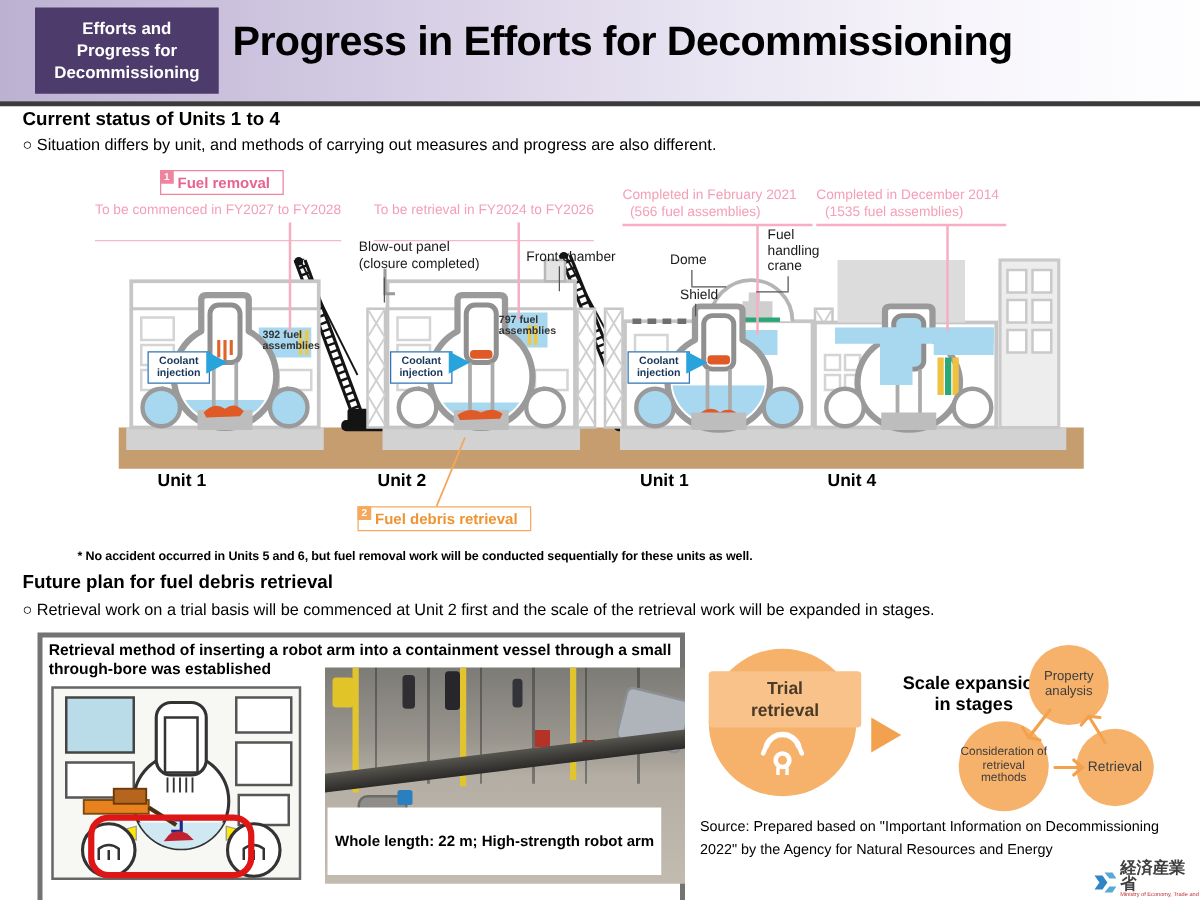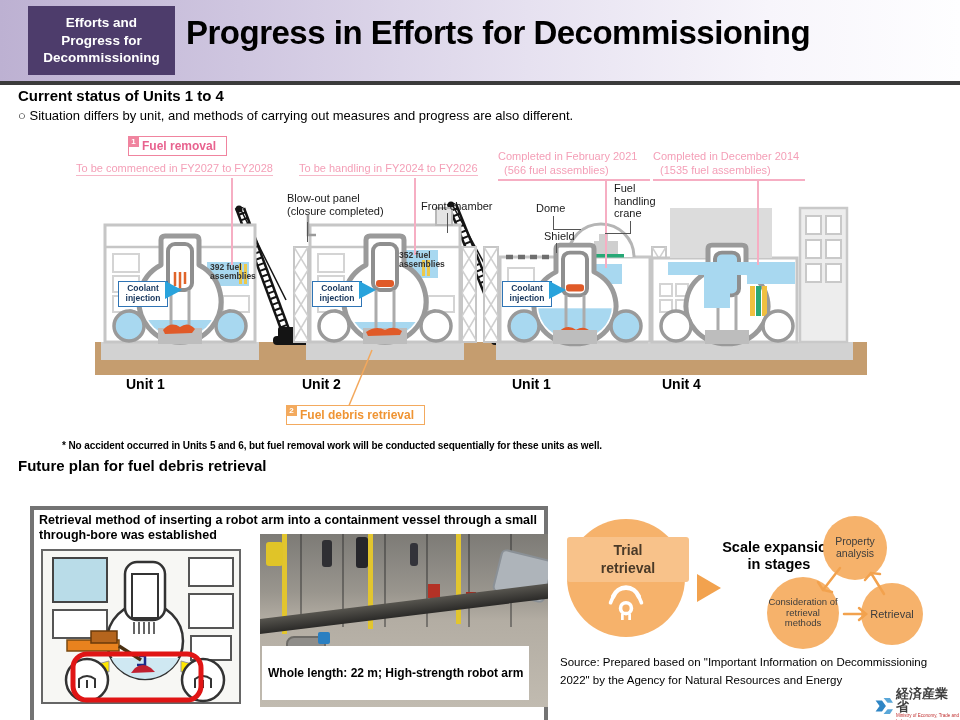--- a/index.html
+++ b/index.html
@@ -20,21 +20,21 @@
   .footnote{font-size:10px;font-weight:bold;letter-spacing:-.1px;}
   
   .pin{border:1.5px solid;font-weight:bold;font-size:12px;padding:2px 10px 2px 13px;background:#fff;}
   .pin .badge{position:absolute;left:-1px;top:-1px;width:11px;height:11px;color:#fff;
     font-size:8px;line-height:11px;text-align:center;font-weight:bold;}
   .pin1{border-color:#f0849f;color:#e8638f;}
   .pin1 .badge{background:#f0849f;}
   .pin2{border-color:#f3aa5e;color:#ef9433;}
   .pin2 .badge{background:#f3aa5e;}
   .pink{font-size:11px;color:#f49fb7;white-space:nowrap;}
-  .pink-u{border-bottom:1.5px solid #f6b8c8;padding-bottom:1px;}
+  .pink-u{border-bottom:1.5px solid #f6b8c8;padding-bottom:18px;}
   .vline{width:1.5px;background:#f6aec3;}
   .hline{height:1.5px;background:#f6aec3;}
   .blk{font-size:11px;color:#1a1a1a;line-height:1.15;white-space:pre-line;}
   .ptr{background:#555;}
   .coolant{border:1.5px solid #2e74b5;background:#fff;color:#17365d;font-size:8.5px;
     font-weight:bold;line-height:1.15;padding:2px 2px;text-align:center;width:44px;}
   .coolant-arrow{width:0;height:0;border-top:9px solid transparent;
     border-bottom:9px solid transparent;border-left:17px solid #29a3dc;}
   .pool-label{font-size:8.5px;font-weight:bold;color:#333;line-height:1.05;width:44px;}
   .unit-name{font-size:14px;font-weight:600;}
@@ -234,21 +234,21 @@
     </g>
   </svg>
 
   <div class="abs pin pin1" style="left:128px;top:136px;">
     <span class="badge">1</span>
     <span>Fuel removal</span>
   </div>
 
   <div class="abs pink pink-u" style="left:76px;top:162px;">To be commenced in FY2027 to FY2028</div>
   <div class="abs vline" style="left:231px;top:178px;height:87px;"></div>
-  <div class="abs pink pink-u" style="left:299px;top:162px;">To be handling in FY2024 to FY2026</div>
+  <div class="abs pink pink-u" style="left:299px;top:162px;">To be retrieval in FY2024 to FY2026</div>
   <div class="abs vline" style="left:414px;top:178px;height:77px;"></div>
   <div class="abs pink" style="left:498px;top:150px;">Completed in February 2021</div>
   <div class="abs pink" style="left:504px;top:164px;">(566 fuel assemblies)</div>
   <div class="abs hline" style="left:498px;top:179px;width:152px;"></div>
   <div class="abs vline" style="left:605px;top:180px;height:88px;"></div>
   <div class="abs pink" style="left:653px;top:150px;">Completed in December 2014</div>
   <div class="abs pink" style="left:660px;top:164px;">(1535 fuel assemblies)</div>
   <div class="abs hline" style="left:653px;top:179px;width:152px;"></div>
   <div class="abs vline" style="left:757px;top:180px;height:85px;"></div>
 
@@ -269,35 +269,36 @@
   <div class="abs ptr" style="left:605px;top:233px;width:26px;height:1px;"></div>
 
   <div class="abs coolant" style="left:118px;top:281px;">Coolant injection</div>
   <div class="abs coolant-arrow" style="left:165px;top:281px;"></div>
   <div class="abs coolant" style="left:312px;top:281px;">Coolant injection</div>
   <div class="abs coolant-arrow" style="left:359px;top:281px;"></div>
   <div class="abs coolant" style="left:502px;top:281px;">Coolant injection</div>
   <div class="abs coolant-arrow" style="left:549px;top:281px;"></div>
 
   <div class="abs pool-label" style="left:210px;top:263px;">392 fuel assemblies</div>
-  <div class="abs pool-label" style="left:399px;top:251px;">352 fuel assemblies</div>
+  <div class="abs pool-label" style="left:399px;top:251px;">797 fuel assemblies</div>
 
   <div class="abs unit-name" style="left:126px;top:376px;">Unit 1</div>
   <div class="abs unit-name" style="left:302px;top:376px;">Unit 2</div>
   <div class="abs unit-name" style="left:512px;top:376px;">Unit 1</div>
   <div class="abs unit-name" style="left:662px;top:376px;">Unit 4</div>
 
   <div class="abs pin pin2" style="left:286px;top:405px;">
     <span class="badge">2</span>
     <span>Fuel debris retrieval</span>
   </div>
 
   <div class="abs footnote" style="left:62px;top:440px;">* No accident occurred in Units 5 and 6, but fuel removal work will be conducted sequentially for these units as well.</div>
 
   <div class="abs sec-head" style="left:18px;top:457px;">Future plan for fuel debris retrieval</div>
+  <div class="abs bullet" style="left:18px;top:480px;">○ Retrieval work on a trial basis will be commenced at Unit 2 first and the scale of the retrieval work will be expanded in stages.</div>
 
   <div class="abs robot-panel">
     <div class="abs robot-caption">Retrieval method of inserting a robot arm into a containment vessel through a small through-bore was established</div>
 
     <svg class="abs" style="left:5px;top:38px;" width="216" height="158" viewBox="0 0 216 158">
       <rect x="3" y="2" width="198" height="153" fill="#f7f7f4" stroke="#666" stroke-width="2"></rect>
       <rect x="14" y="10" width="54" height="44" fill="#b9dce8" stroke="#444" stroke-width="2"></rect>
       <rect x="14" y="62" width="54" height="28" fill="#fff" stroke="#555" stroke-width="2"></rect>
       <rect x="150" y="10" width="44" height="28" fill="#fff" stroke="#555" stroke-width="2"></rect>
       <rect x="150" y="46" width="44" height="34" fill="#fff" stroke="#555" stroke-width="2"></rect>

